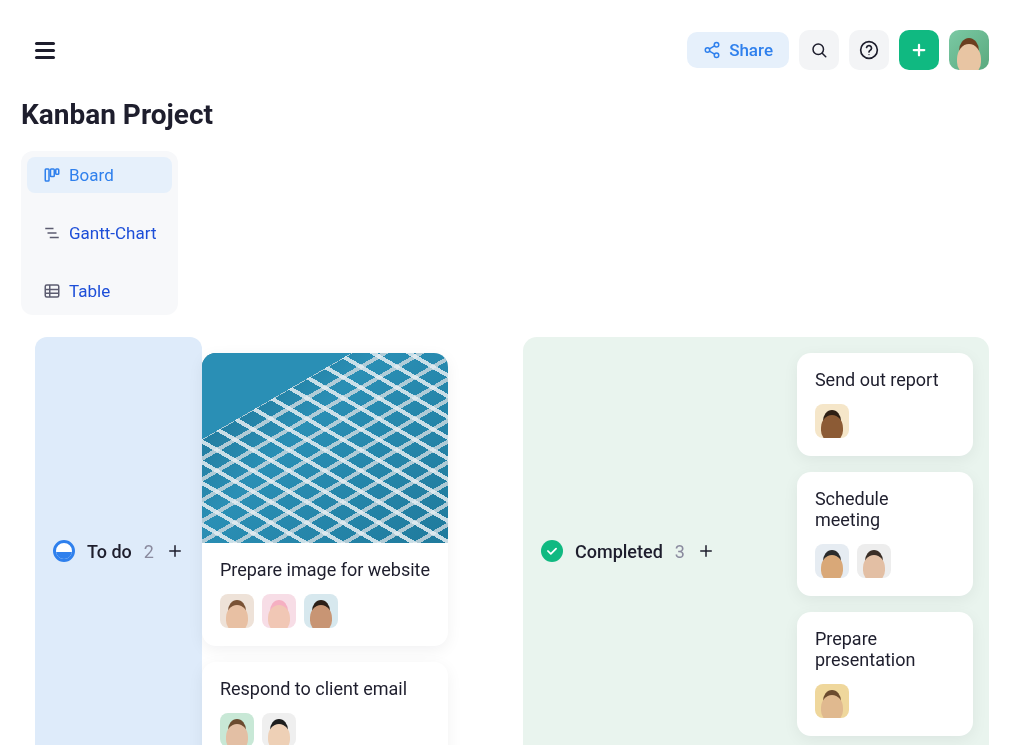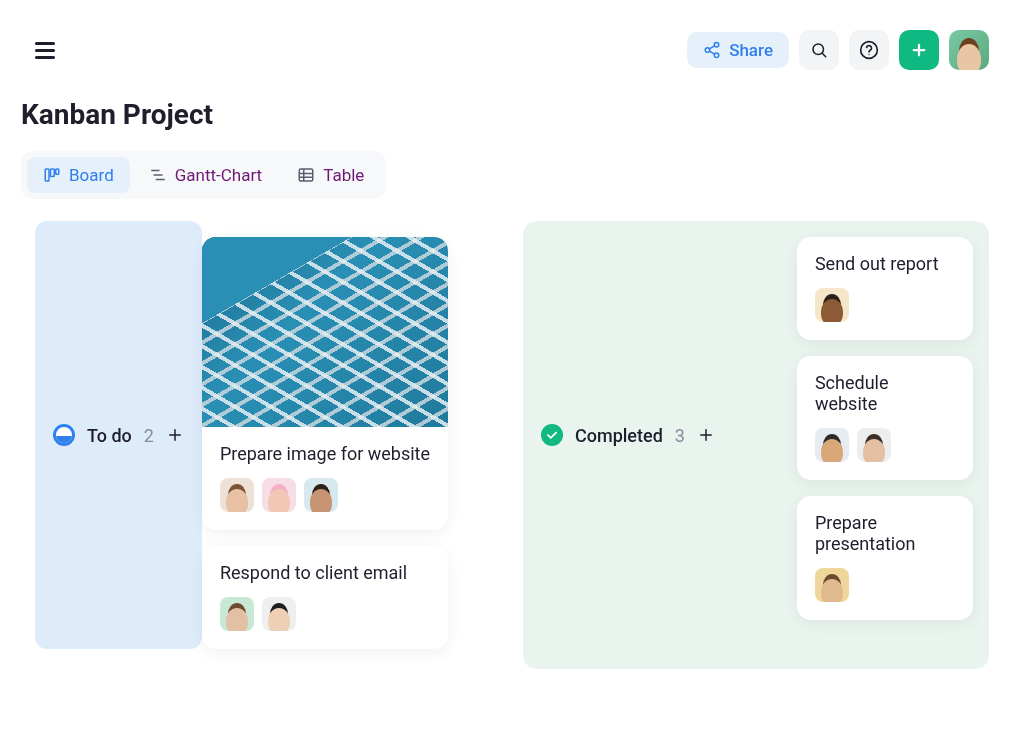--- a/index.html
+++ b/index.html
@@ -64,28 +64,29 @@
   .avatar-me::after{
     content:""; width:24px; height:30px; border-radius:50% 50% 40% 40%;
     background: #E8C5A3; margin-bottom:-4px;
     box-shadow: 0 -8px 0 -2px #6B3F1F;
   }
 
   .title-area { padding: 28px 35px 0 21px; }
   .page-title { font-size: 28px; font-weight: 700; color:#1E1E2D; }
 
   .view-tabs {
-    display:flex; gap:3px; margin-top:20px;
+    display:flex; gap:22px; margin-top:20px;
     background:#F7F8FA; padding:6px; border-radius:12px;
     width: fit-content;
+    flex-direction: column;
   }
   .view-tab {
     display:inline-flex; align-items:center; gap:8px;
     padding:8px 16px; border-radius:8px;
-    font-size:17px; color:#701a75; cursor:pointer;
+    font-size:17px; color:#1d4ed8; cursor:pointer;
   }
   .view-tab.active { background:#E6F0FB; color:#2F80ED; }
 
   .board {
     display:flex; gap:22px; padding: 22px 35px 0 35px;
   }
   .column {
     width: 466px;
     border-radius:14px;
     display:flex; 
@@ -301,21 +302,21 @@
       <div class="card">
         <div class="card-body">
           <div class="card-title">Send out report</div>
           <div class="assignees">
             <span class="av av6"></span>
           </div>
         </div>
       </div>
       <div class="card">
         <div class="card-body">
-          <div class="card-title">Schedule website</div>
+          <div class="card-title">Schedule meeting</div>
           <div class="assignees">
             <span class="av av7"></span>
             <span class="av av8"></span>
           </div>
         </div>
       </div>
       <div class="card">
         <div class="card-body">
           <div class="card-title">Prepare presentation</div>
           <div class="assignees">

